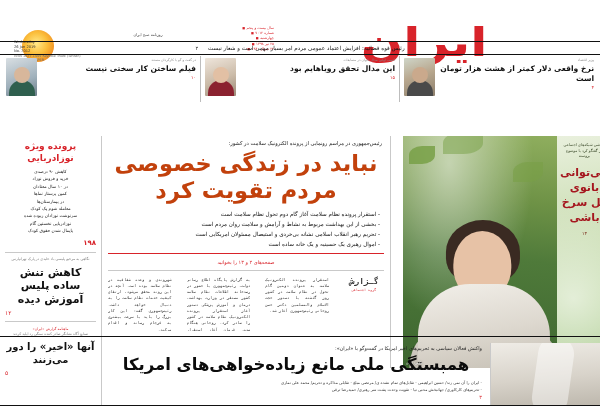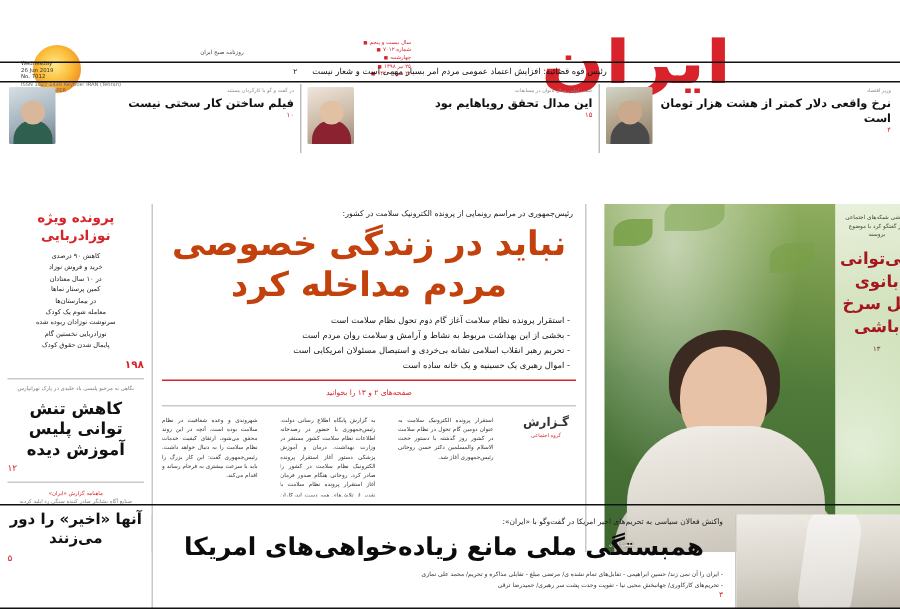--- a/index.html
+++ b/index.html
@@ -153,21 +153,21 @@
     margin:1px 0 5px 0;
   }
   .lead-bullets { direction:rtl; text-align:right; padding-right:4px; }
   .lead-bullets li {
     list-style:none; font-size:5.6px; line-height:10px; color:#111;
     white-space:nowrap; overflow:hidden; text-overflow:ellipsis;
   }
   .lead-pages {
     text-align:center; font-size:5px; color:#d8232a; margin-top:5px;
   }
-  .body-wrap { display:flex; direction:rtl; margin-top:6px; gap:15px; }
+  .body-wrap { display:flex; direction:rtl; margin-top:6px; gap:15px;font-family:Liberation Mono, monospace; }
   .report-badge { width:40px; flex-shrink:0; text-align:center; }
   .report-badge .rb-title {
     font-size:8px; font-weight:bold; color:#333; line-height:10px;
     letter-spacing:2px;
   }
   .report-badge .rb-sub { font-size:3.4px; color:#d8232a; line-height:5px; margin-top:1px; }
   .body-col {
     flex:1; font-size:3.8px; line-height:6.2px; color:#333;
     text-align:justify; direction:rtl;
     max-height:54px; overflow:hidden;
@@ -357,39 +357,39 @@
           <li>نوزادربایی نخستین گام</li>
           <li>پایمال شدن حقوق کودک</li>
         </ul>
         <div class="special-page">۱۹۸</div>
       </div>
 
       <div class="hairline"></div>
 
       <div>
         <div class="lc-kicker">نگاهی به مرخیو پلیسی باد خلیدی در پارک تهرانپارس</div>
-        <div class="lc-title">کاهش تنش توانی پلیس آموزش دیده</div>
+        <div class="lc-title">کاهش تنش ساده پلیس آموزش دیده</div>
         <div class="lc-page">۱۲</div>
       </div>
 
       <div class="hairline"></div>
 
       <div>
         <div class="lc-tag">ماهنامه گزارش «ایران»</div>
         <div class="lc-kicker">صنایع آگاه نشانگر صادر کننده سنگی رد ایلید کردند</div>
         <div class="lc-title sm">آنها «اخیر» را دور می‌زنند</div>
         <div class="lc-page">۵</div>
       </div>
     </div>
 
     <div class="col-center">
       <div class="lead-kicker">رئیس‌جمهوری در مراسم رونمایی از پرونده الکترونیک سلامت در کشور:</div>
       <div class="lead-head">
         <div>نباید در زندگی خصوصی</div>
-        <div>مردم مداخله کرد</div>
+        <div>مردم تقویت کرد</div>
       </div>
       <ul class="lead-bullets">
         <li>- استقرار پرونده نظام سلامت آغاز گام دوم تحول نظام سلامت است</li>
         <li>- بخشی از این بهداشت مربوط به نشاط و آرامش و سلامت روان مردم است</li>
         <li>- تحریم رهبر انقلاب اسلامی نشانه بی‌خردی و استیصال مسئولان امریکایی است</li>
         <li>- اموال رهبری یک حسینیه و یک خانه ساده است</li>
       </ul>
       <div class="redline"></div>
       <div class="lead-pages">صفحه‌های ۲ و ۱۳ را بخوانید</div>
       <div class="hairline"></div>

